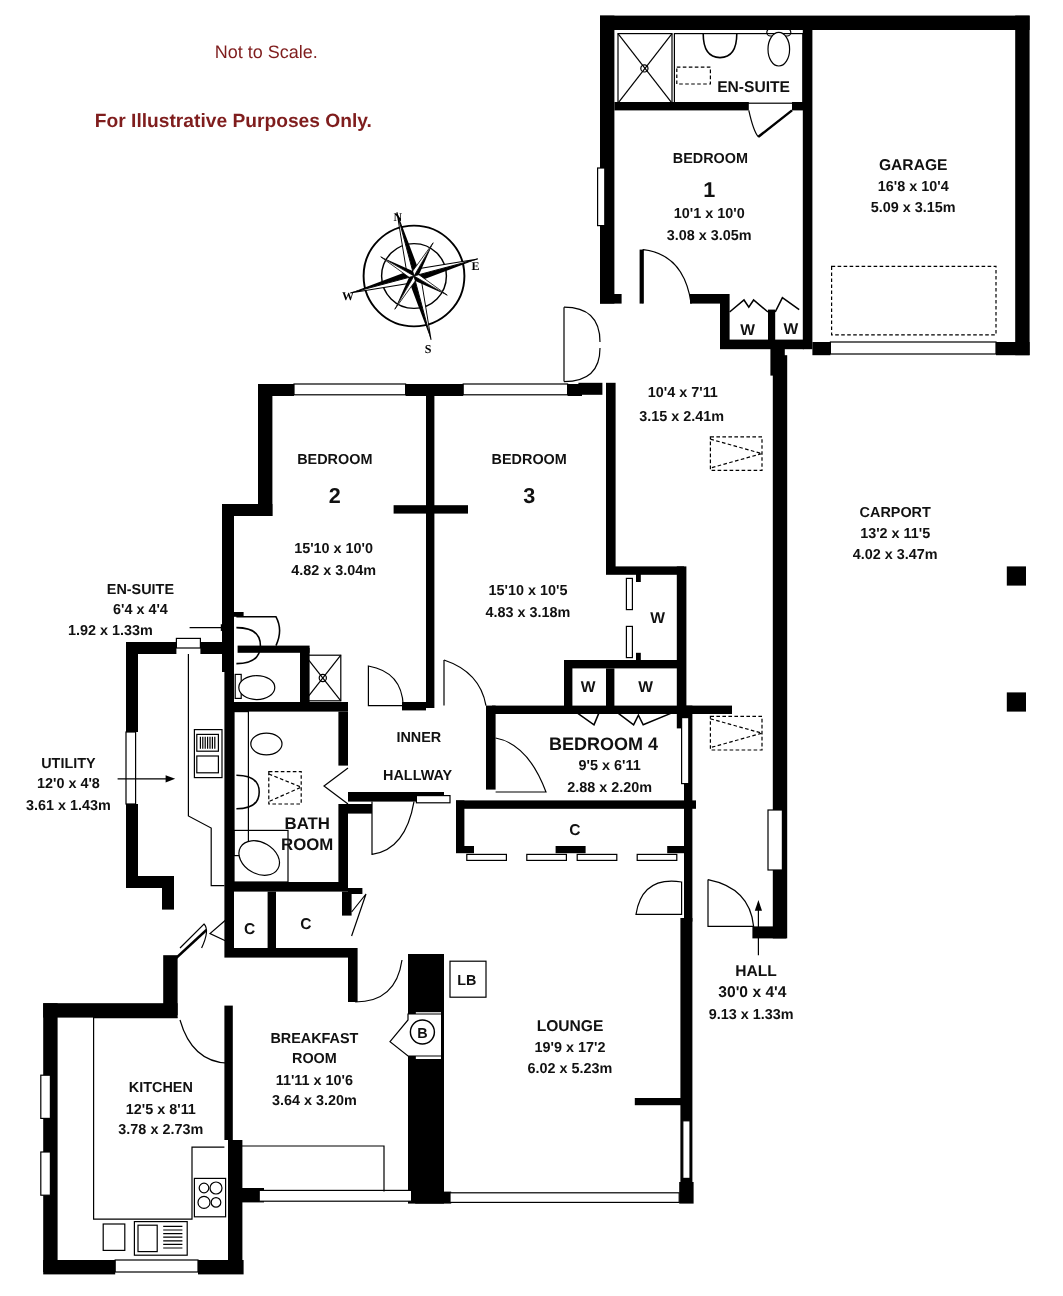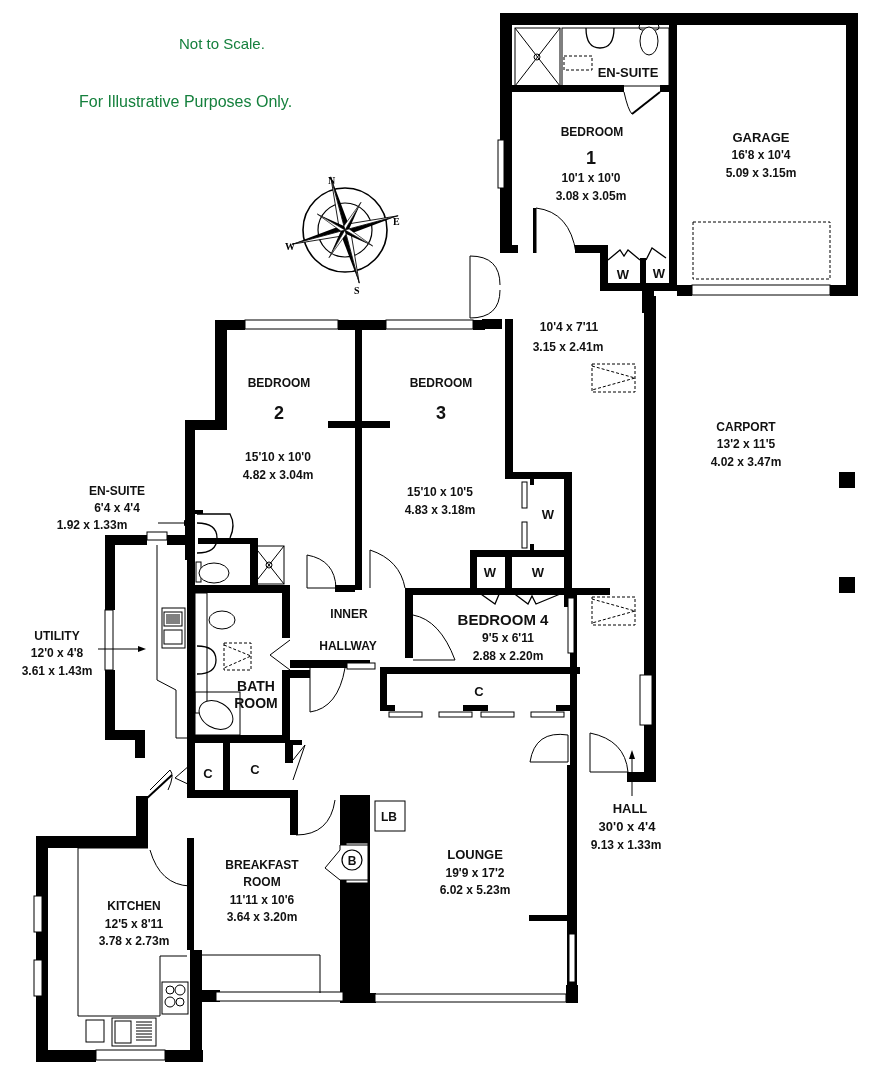--- a/index.html
+++ b/index.html
@@ -4,27 +4,27 @@
 <style>
   html, body { margin:0; padding:0; background:#ffffff; }
   body { width:886px; height:1080px; position:relative; overflow:hidden; font-family:"Liberation Sans", sans-serif; color:#111; }
   svg { position:absolute; left:0; top:0; }
   .wall { fill:#000; }
   .thin { fill:none; stroke:#000; stroke-width:1; }
   .thin2 { fill:none; stroke:#000; stroke-width:1.3; }
   .dash { fill:none; stroke:#000; stroke-width:1; stroke-dasharray:3 2; }
   .win { fill:#fff; stroke:#000; stroke-width:1; }
   .lbl { font-family:"Liberation Sans", sans-serif; font-weight:bold; fill:#111; text-anchor:middle; }
-  .note { position:absolute; font-family:"Liberation Sans", sans-serif; color:#15803d; }
+  .note { position:absolute; font-family:"Liberation Sans", sans-serif; color:#7f1d1d; }
 </style>
 </head>
 <body>
 
 <div class="note" style="left:179px; top:35px; font-size:15px;">Not to Scale.</div>
-<div class="note" style="left:79px; top:93px; font-size:16px; font-weight:normal;">For Illustrative Purposes Only.</div>
+<div class="note" style="left:79px; top:93px; font-size:16px; font-weight:bold;">For Illustrative Purposes Only.</div>
 
 <svg width="886" height="1080" viewBox="0 0 886 1080">
 
   <g transform="translate(345,230)">
     <circle r="42" fill="none" stroke="#000" stroke-width="1.6"></circle>
     <circle r="27" fill="none" stroke="#000" stroke-width="1.2"></circle>
     <g transform="rotate(-15)">
       <polygon points="0,-55 5,-5 0,0" fill="#000"></polygon>
       <polygon points="0,-55 -5,-5 0,0" fill="#fff" stroke="#000" stroke-width="0.8"></polygon>
       <polygon points="0,55 -5,5 0,0" fill="#000"></polygon>

